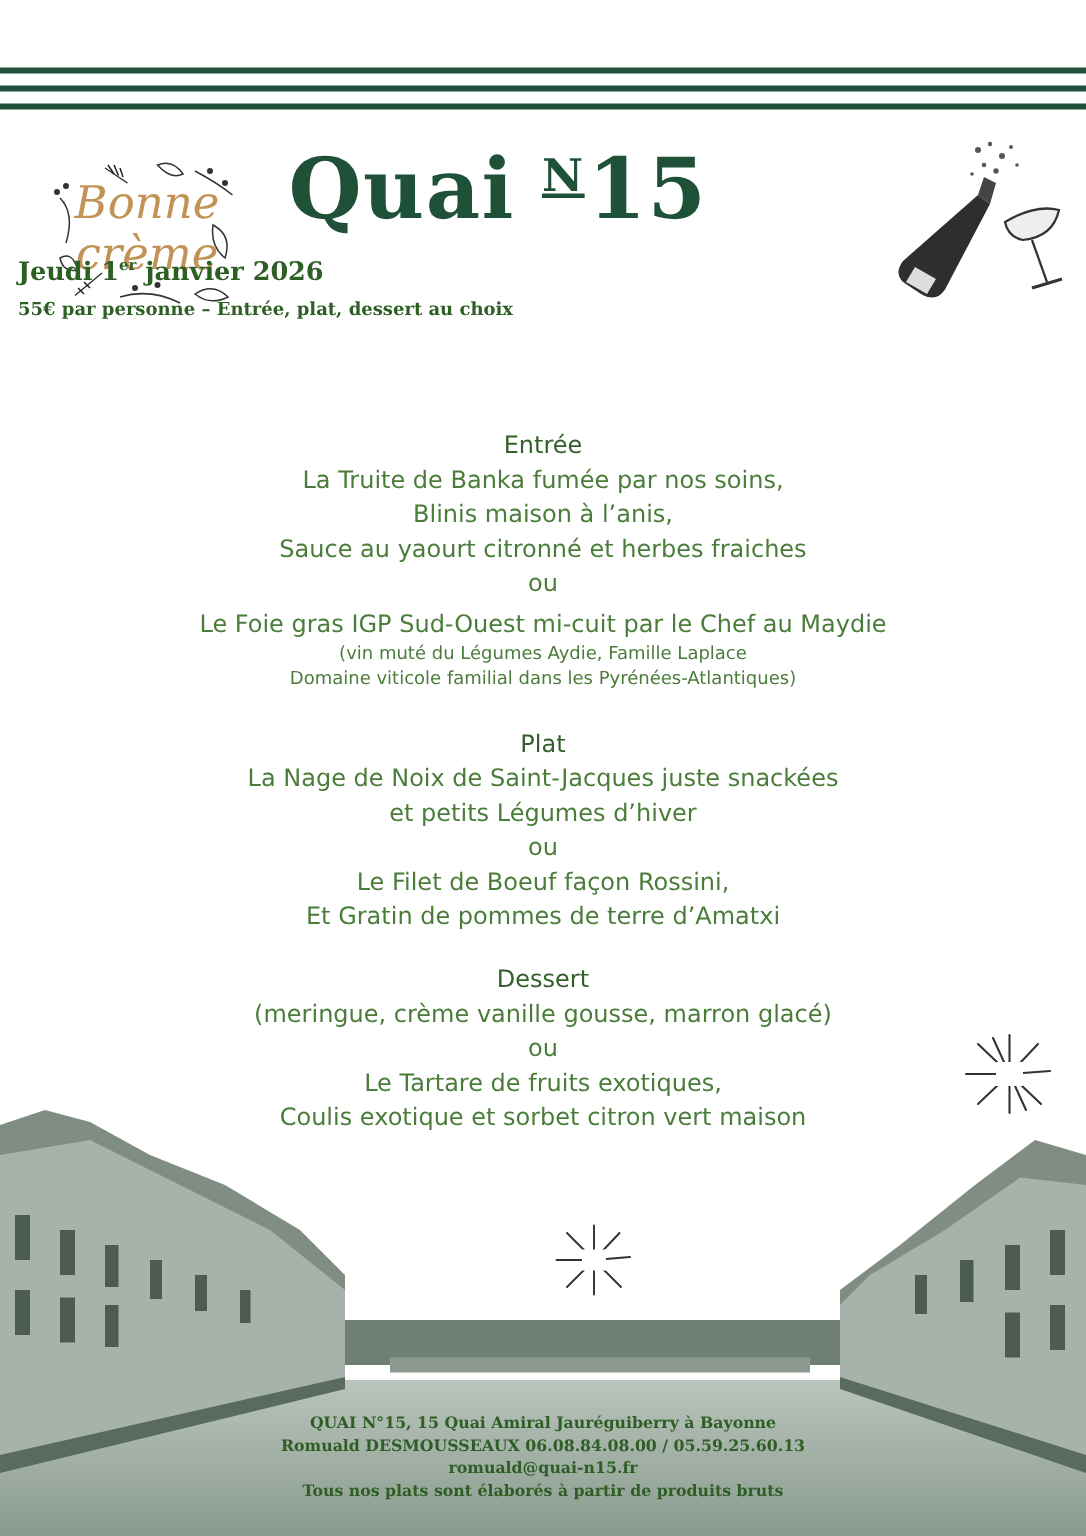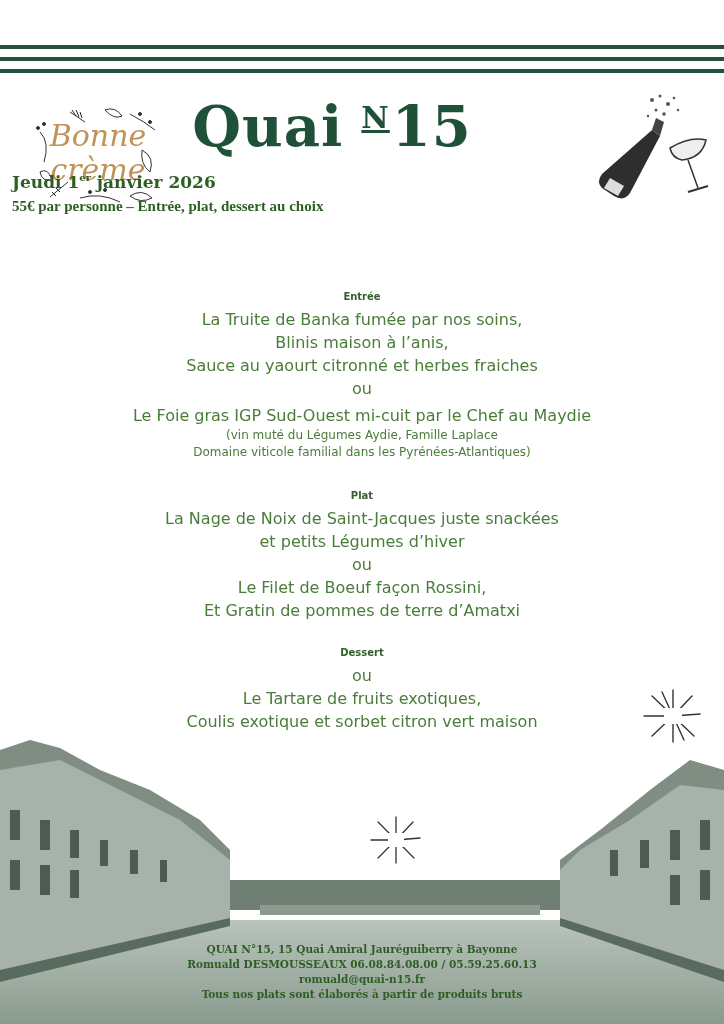--- a/index.html
+++ b/index.html
@@ -12,24 +12,24 @@
 
     .bonne { position:absolute; left:30px; top:102px; width:135px; height:110px; }
     .bonne .txt { position:absolute; left:18px; width:100px; text-align:center; color:#c29357; font-family:"DejaVu Serif", serif; font-style:italic; font-size:30px; }
     .bonne .t1 { top:16px; } .bonne .t2 { top:50px; }
 
     .champagne { position:absolute; left:590px; top:88px; width:130px; height:120px; }
 
     .headlines { position:absolute; top:166px; left:12px; width:604px; text-align:left; color:#2d5e24; font-family:"DejaVu Serif", serif; font-weight:bold; }
     .headlines .h { font-size:17px; line-height:24px; }
     .headlines .h sup { font-size:10px; }
-    .headlines .price { font-size:15px; line-height:24px; margin-top:0;font-family:Liberation Serif, serif; }
+    .headlines .price { font-size:12px; line-height:24px; margin-top:0; }
 
     .menu { position:absolute; top:286px; left:0; width:724px; text-align:center; color:#4a7c3a; font-family:"DejaVu Sans", sans-serif; }
-    .sect-title { font-size:10px; line-height:22px; color:#33602a;font-weight:bold; }
+    .sect-title { font-size:16px; line-height:22px; color:#33602a; }
     .line { font-size:16px; line-height:23px; }
     .small { font-size:12px; line-height:17px; }
     .gap { height:20px; }
 
     .bg-photo { position:absolute; left:0; top:730px; width:724px; height:294px; }
     .firework { position:absolute; }
     .fw1 { left:640px; top:686px; width:66px; height:60px; }
     .fw2 { left:368px; top:814px; width:56px; height:52px; }
 
     .footer { position:absolute; top:942px; left:0; width:724px; text-align:center; color:#2d5e24; font-family:"DejaVu Serif", serif; font-weight:bold; font-size:10.5px; line-height:15px; }
@@ -114,20 +114,21 @@
     <div class="sect-title">Plat</div>
     <div class="line">La Nage de Noix de Saint-Jacques juste snackées</div>
     <div class="line">et petits Légumes d’hiver</div>
     <div class="line">ou</div>
     <div class="line">Le Filet de Boeuf façon Rossini,</div>
     <div class="line">Et Gratin de pommes de terre d’Amatxi</div>
   </div>
   <div class="gap" style="height:20px;"></div>
   <div>
     <div class="sect-title">Dessert</div>
+    <div class="line">(meringue, crème vanille gousse, marron glacé)</div>
     <div class="line">ou</div>
     <div class="line">Le Tartare de fruits exotiques,</div>
     <div class="line">Coulis exotique et sorbet citron vert maison</div>
   </div>
 </div>
 
 <svg class="bg-photo" viewBox="0 0 724 294">
   <defs>
     <linearGradient id="water" x1="0" y1="0" x2="0" y2="1">
       <stop offset="0" stop-color="#b9c4bc"></stop>

